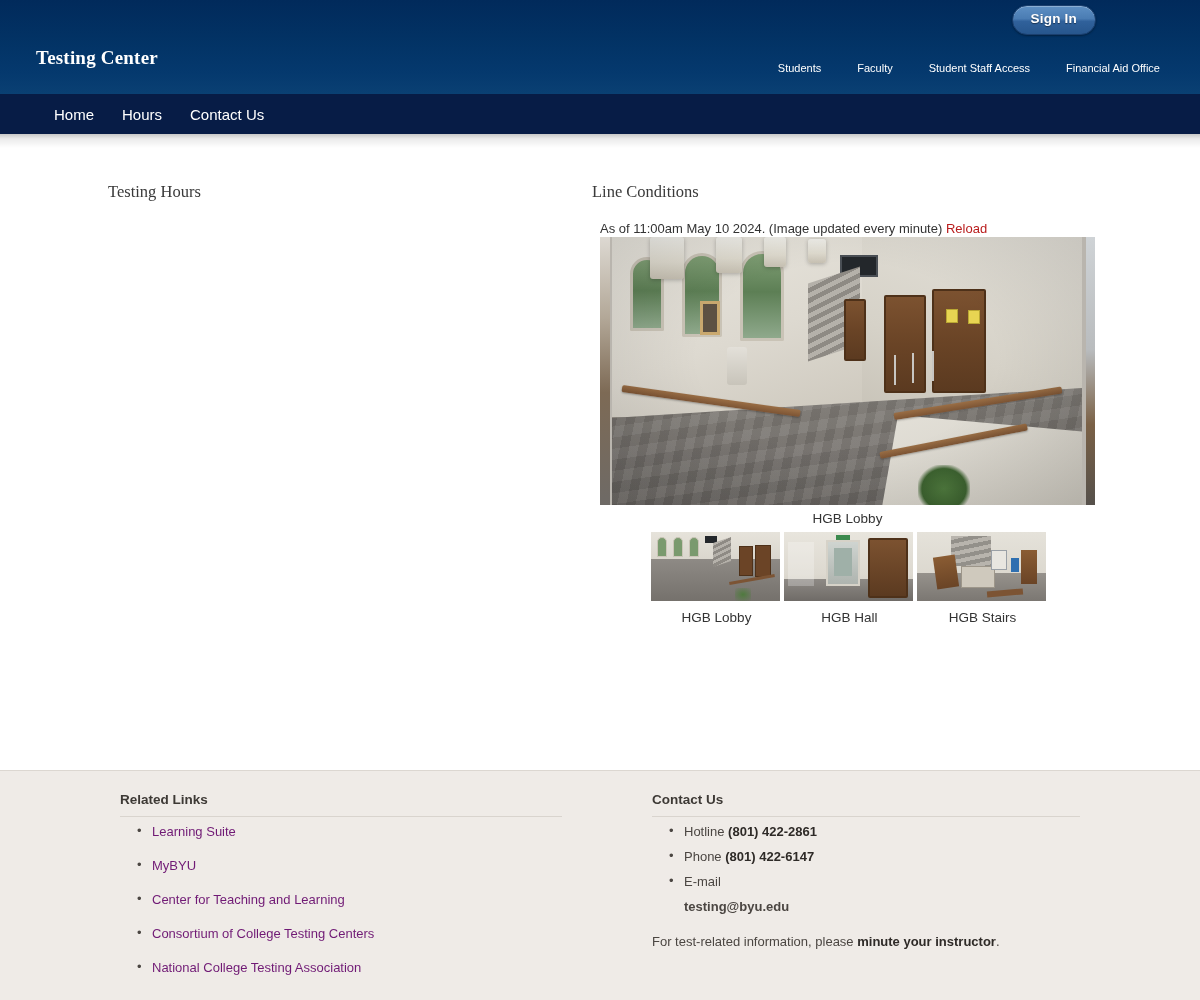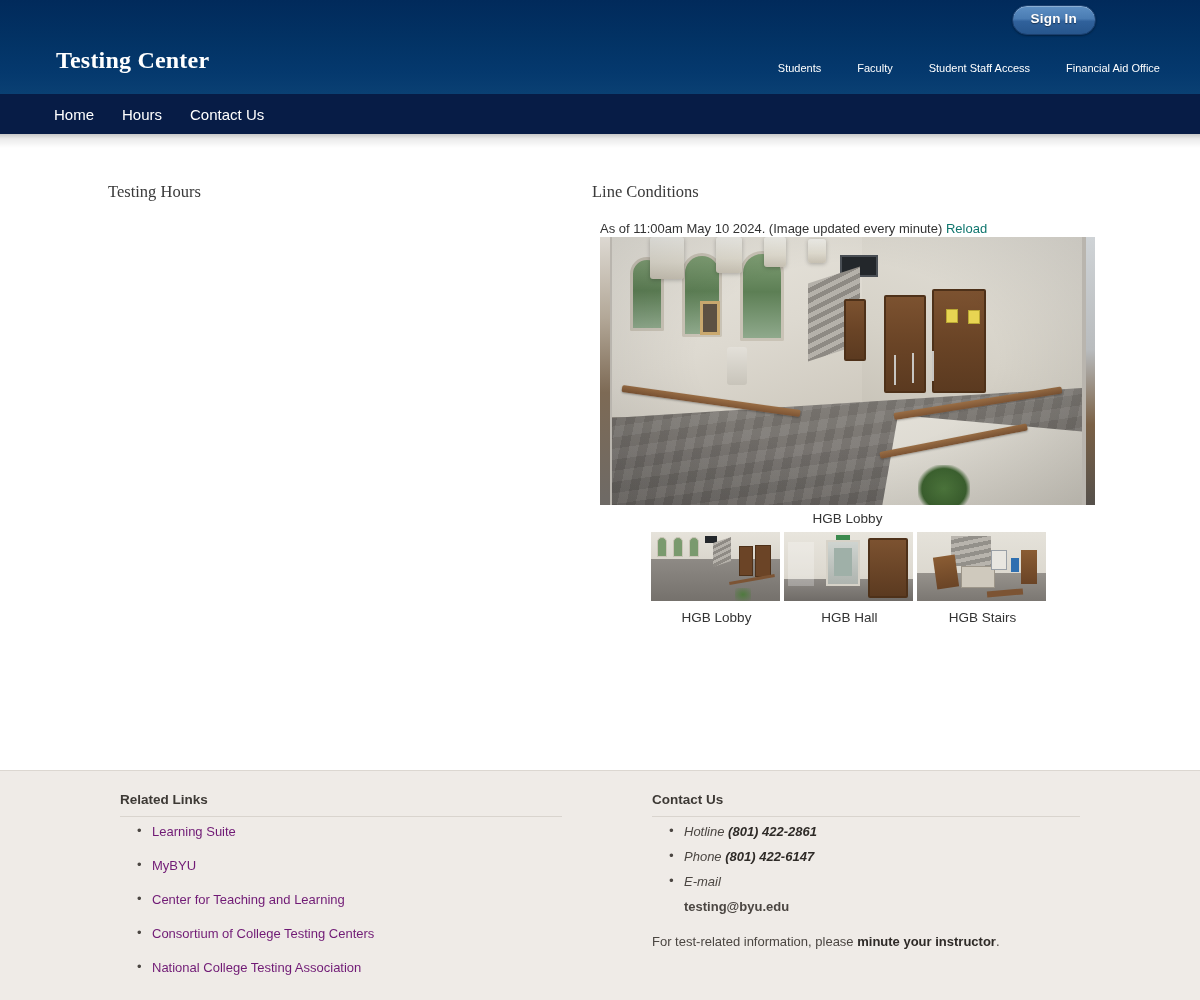--- a/index.html
+++ b/index.html
@@ -35,26 +35,26 @@
     font-size: 13.5px;
     font-weight: bold;
     letter-spacing: 0.2px;
     text-shadow: 0 1px 1px rgba(0,0,0,0.45);
     box-shadow: inset 0 1px 0 rgba(255,255,255,0.28), 0 1px 2px rgba(0,0,0,0.35);
     cursor: pointer;
     line-height: 1.1;
   }
   .brand-title {
     position: absolute;
-    left: 56px;
+    left: 36px;
     top: 48px;
     margin: 0;
     color: #ffffff;
     font-family: "Liberation Serif", serif;
-    font-size: 24px;
+    font-size: 19px;
     font-weight: bold;
     letter-spacing: 0.2px;
     line-height: 1;
   }
   .top-nav {
     position: absolute;
     right: 40px;
     top: 63px;
     display: flex;
     gap: 0px;
@@ -127,21 +127,21 @@
   .cam-status {
     position: absolute;
     left: 600px;
     top: 88px;
     font-size: 13px;
     color: #333333;
     white-space: nowrap;
     line-height: 1;
   }
   .cam-status a {
-    color: #0f766e;
+    color: #b91c1c;
     text-decoration: none;
   }
 
   
   .cam-main-wrap {
     position: absolute;
     left: 600px;
     top: 103px;
     width: 495px;
     height: 268px;
@@ -371,21 +371,21 @@
   ul.footer-list li::before {
     content: "\2022";
     position: absolute;
     left: 17px;
     top: -1px;
     color: #4b4642;
     font-size: 13px;
   }
   .links-list li { margin-bottom: 21px; }
   .links-list li a { color: #701a75; text-decoration: none; }
-  .contact-list li { margin-bottom: 12px; font-style: italic; }
+  .contact-list li { margin-bottom: 12px; }
   .contact-list li b { color: #2e2a27; }
   .email-value {
     padding-left: 32px;
     font-size: 13px;
     color: #4b4642;
     font-weight: bold;
     margin-top: 12px;
     line-height: 1;
   }
   .footer-note {

